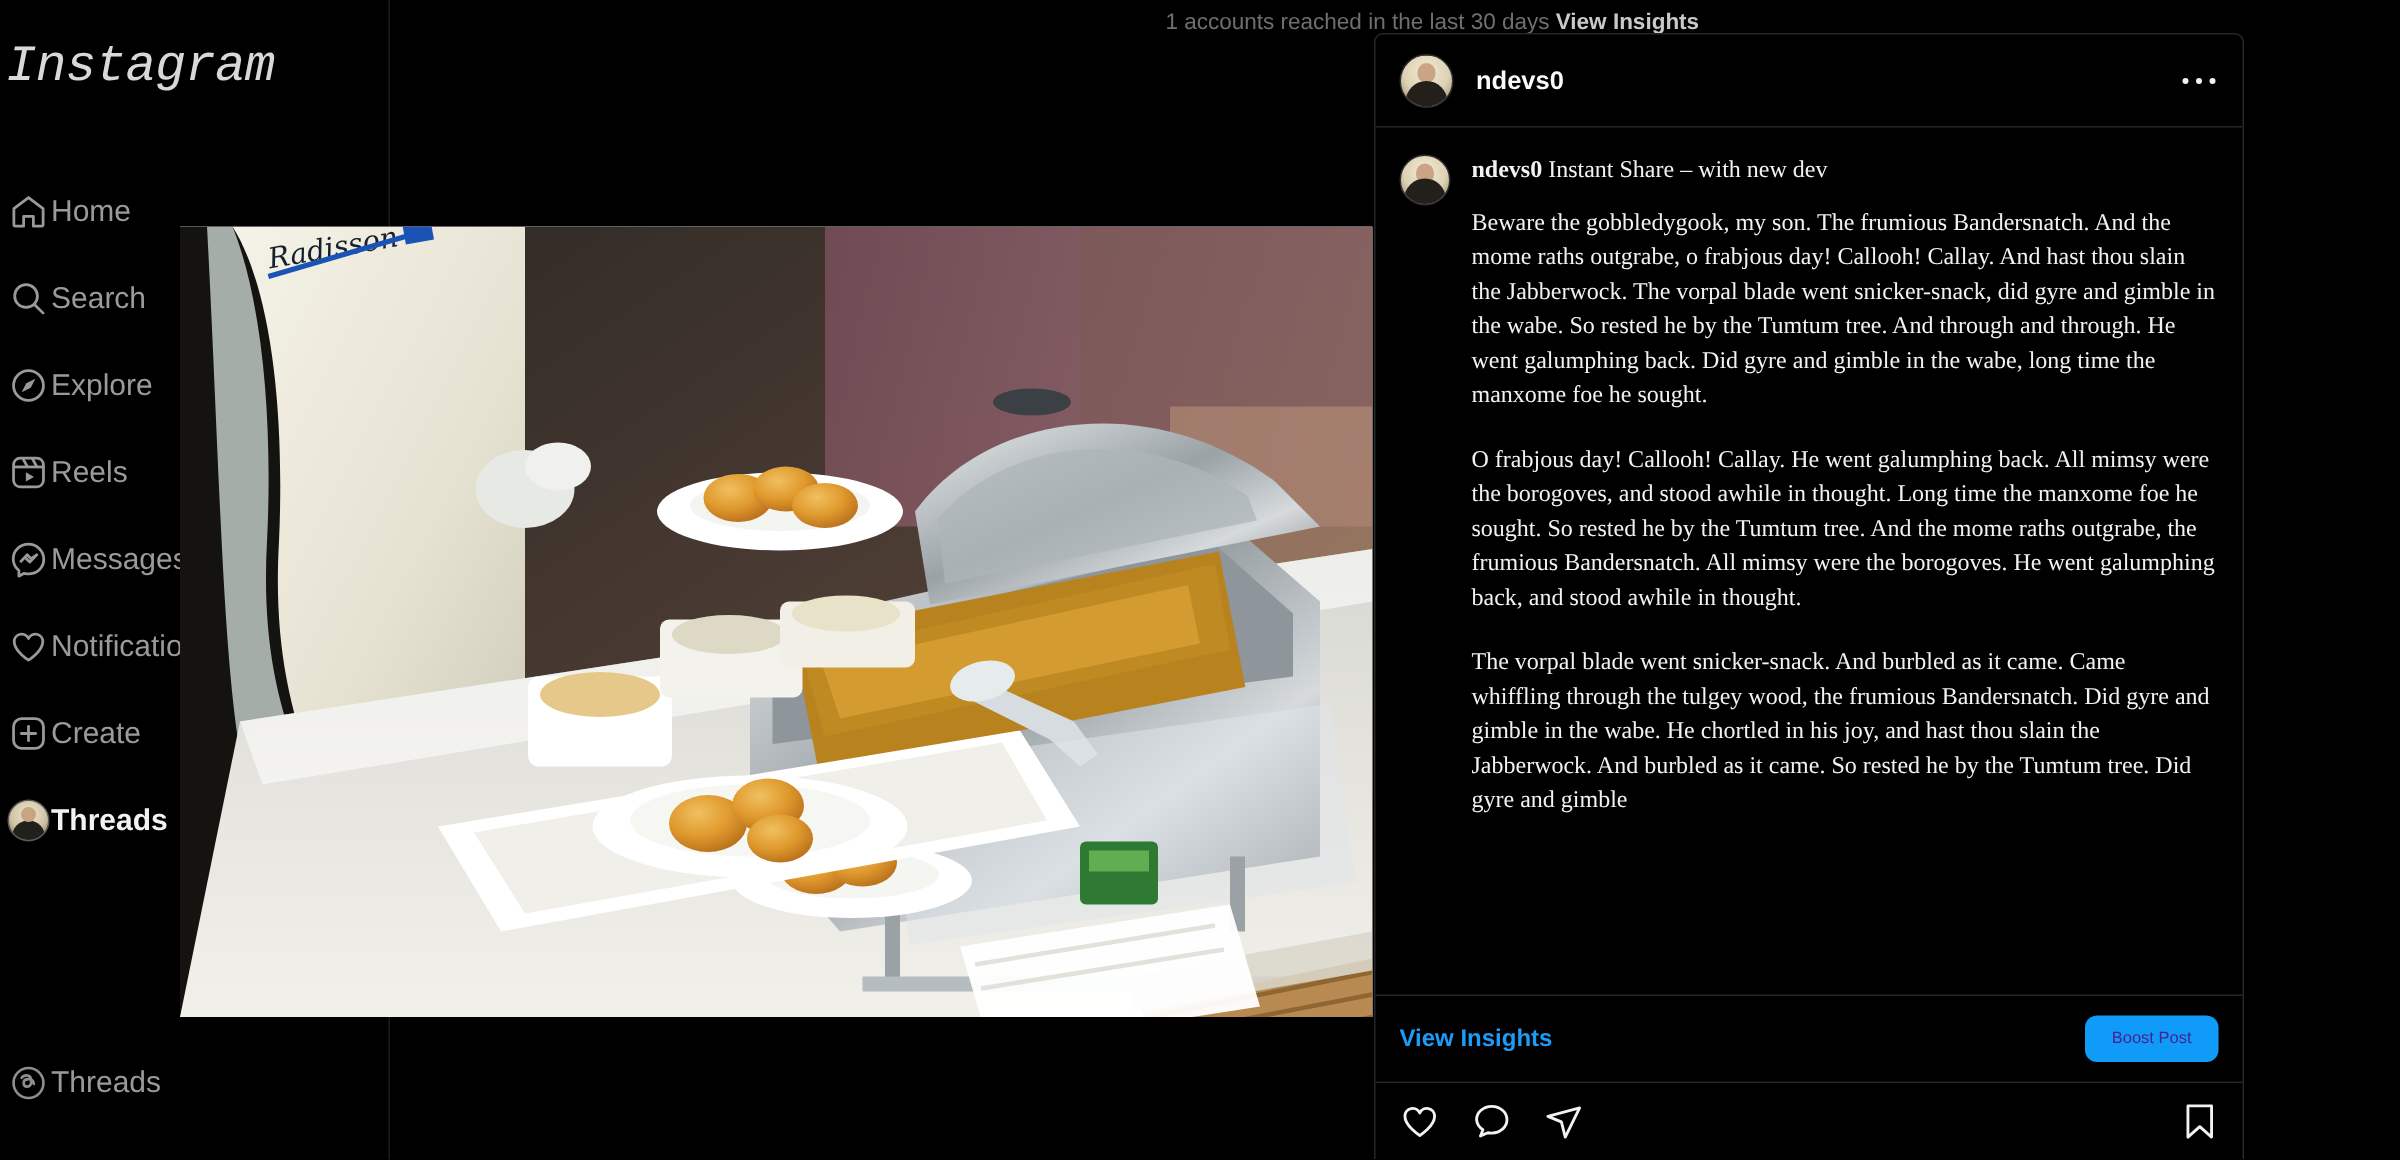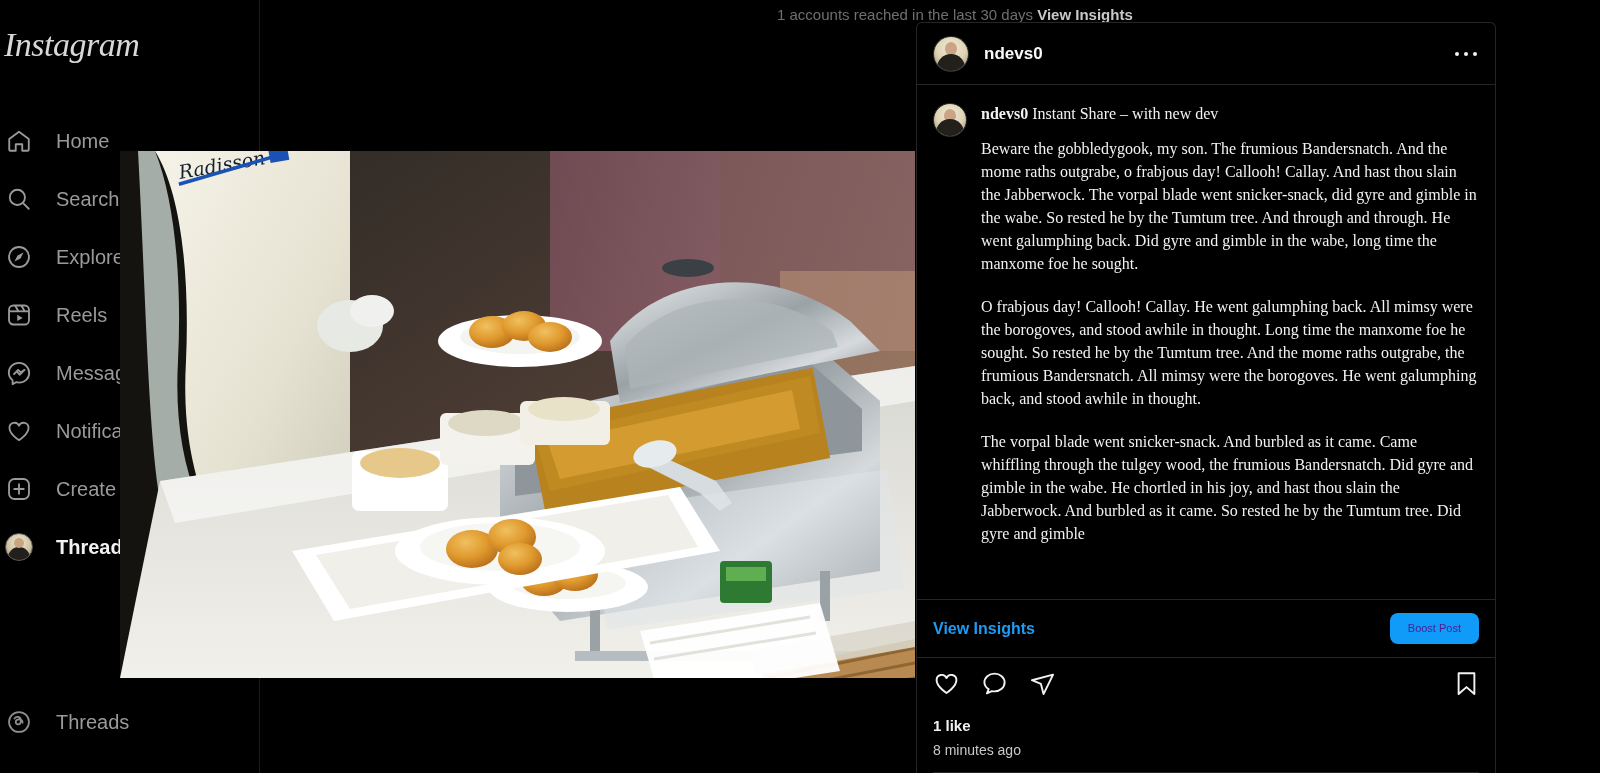--- a/index.html
+++ b/index.html
@@ -14,31 +14,30 @@
   
   .sidebar {
     position: absolute; left: 0; top: 0;
     width: 260px; height: 773px;
     background: #000;
     border-right: 1px solid #1b1b1b;
     z-index: 1;
   }
   .ig-wordmark {
     position: absolute; left: 4px; top: 26px;
-    font-family: Liberation Serif, serif;
+    font-family: Liberation Mono, monospace;
     font-style: italic;
     font-size: 34px;
     color: #d8d8d8;
     letter-spacing: -0.5px;
   }
   .nav-list { position: absolute; left: 0; top: 112px; width: 260px; }
   .nav-item {
     display: flex; align-items: center;
     height: 58px; padding-left: 4px;
-    gap: 22px;
     color: #9a9a9a;
     font-size: 20px;
   }
   .nav-item.active { color: #f2f2f2; font-weight: bold; }
   .nav-icon {
     width: 30px; height: 30px;
     display: flex; align-items: center; justify-content: center;
     flex: 0 0 30px;
   }
   .nav-icon svg { display: block; }
@@ -463,19 +462,14 @@
           <polygon points="21.4,4.1 2.6,9.1 10.6,12.4 12.9,21.4"></polygon>
         </svg>
       </span>
       <span class="act save">
         <svg width="27" height="27" viewBox="0 0 24 24" fill="none" stroke="#f2f2f2" stroke-width="1.7" stroke-linejoin="round">
           <polygon points="5,2.9 19,2.9 19,21.4 12,15.2 5,21.4"></polygon>
         </svg>
       </span>
     </div>
 
-    <div class="meta-area">
-      <div class="likes">1 like</div>
-      <div class="time">8 minutes ago</div>
-      <div class="panel-divider"></div>
-    </div>
   </div>
 </div>
 
 </body></html>

